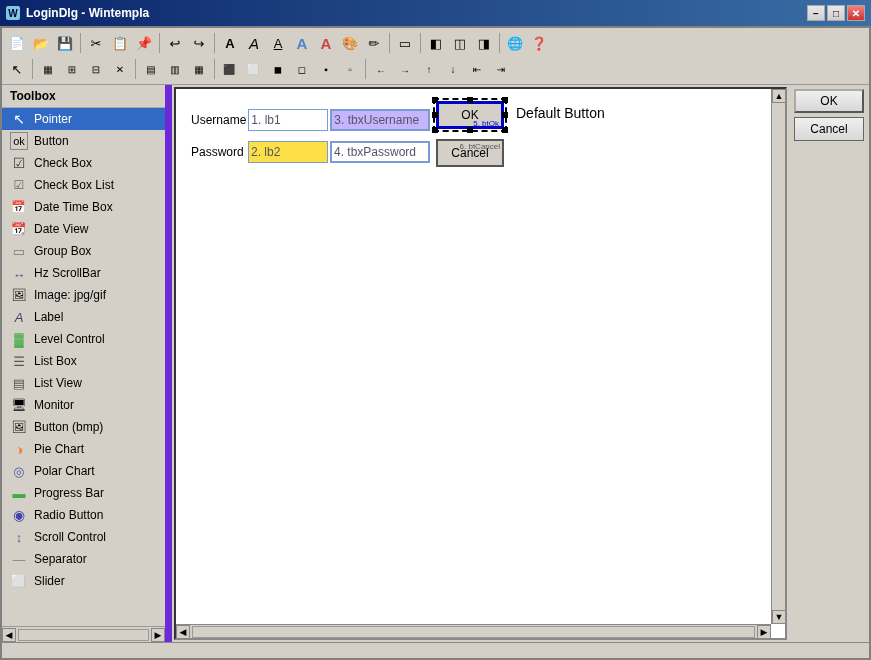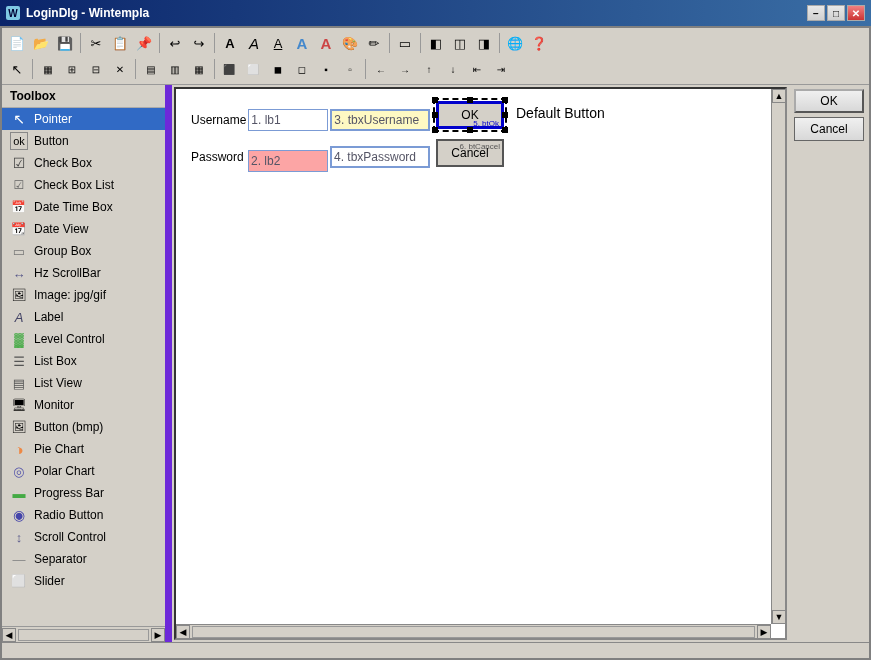--- a/index.html
+++ b/index.html
@@ -322,21 +322,21 @@
           <div class="small-btn">◀</div>
           <div style="flex:1; height:12px; background:#d4d0c8; border:1px solid #999; margin:0 2px;"></div>
           <div class="small-btn">▶</div>
         </div>
 
         <div style="position:absolute; top:20px; left:15px; display:flex; align-items:center; gap:2px;">
           <div style="font-size:12px; color:#000; min-width:55px;">Username</div>
           <div style="border:1px solid #7b9bd5; background:white; height:22px; width:80px; font-size:10px; color:#556; display:flex; align-items:center; padding:0 2px;">
             <span>1. lb1</span>
           </div>
-          <div style="border:2px solid #7b9bd5; background:#fef9c3; height:22px; width:100px; font-size:10px; color:#556; display:flex; align-items:center; padding:0 2px;">
+          <div style="border:2px solid #7b9bd5; background:#c4b5fd; height:22px; width:100px; font-size:10px; color:#556; display:flex; align-items:center; padding:0 2px;">
             <span>3. tbxUsername</span>
           </div>
         </div>
 
         <div style="position:absolute; top:12px; left:260px;">
           
           <div style="position:relative; display:inline-block;">
             
             <div style="position:absolute; top:-3px; left:-3px; right:-3px; bottom:-3px; border:2px dashed #000; pointer-events:none; z-index:5;"></div>
             
@@ -354,21 +354,21 @@
               <div style="font-size:8px; color:#0000cc; position:absolute; top:15px; right:2px;">5. btOk</div>
               <div style="font-size:12px; color:#000;">OK</div>
             </div>
           </div>
           
           <span style="position:absolute; left:80px; top:4px; font-size:14px; font-weight:normal; white-space:nowrap;">Default Button</span>
         </div>
 
         <div style="position:absolute; top:52px; left:15px; display:flex; align-items:center; gap:2px;">
           <div style="font-size:12px; color:#000; min-width:55px;">Password</div>
-          <div style="border:1px solid #7b9bd5; background:#fca5a5; height:22px; width:80px; font-size:10px; color:#556; display:flex; align-items:center; padding:0 2px;margin-top:9px;">
+          <div style="border:1px solid #7b9bd5; background:#fde047; height:22px; width:80px; font-size:10px; color:#556; display:flex; align-items:center; padding:0 2px;">
             <span>2. lb2</span>
           </div>
           <div style="border:2px solid #7b9bd5; background:white; height:22px; width:100px; font-size:10px; color:#556; display:flex; align-items:center; padding:0 2px;">
             <span>4. tbxPassword</span>
           </div>
         </div>
 
         <div style="position:absolute; top:50px; left:260px;">
           <div style="background:#d4d0c8; border:2px solid #555; width:68px; height:28px; display:flex; flex-direction:column; align-items:center; justify-content:center; cursor:pointer; position:relative;">
             <div style="font-size:8px; color:#555; position:absolute; top:1px; right:2px;">6. btCancel</div>

